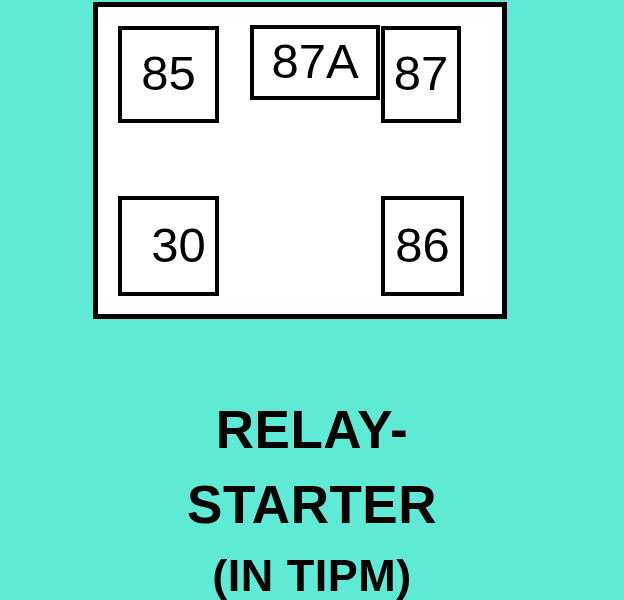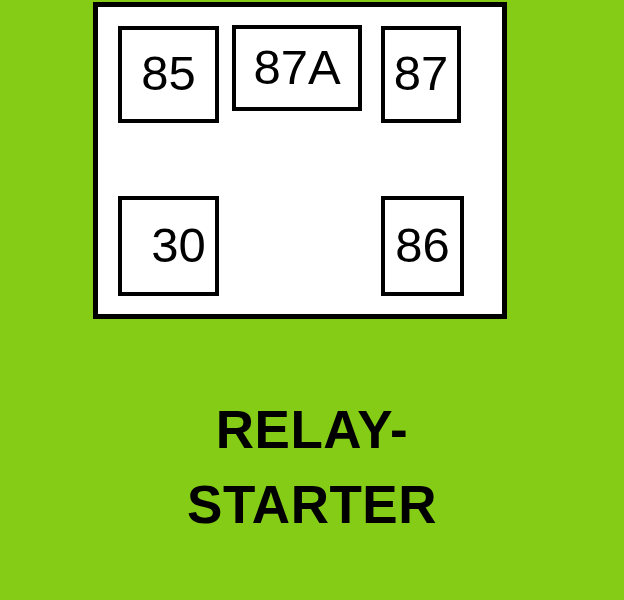--- a/index.html
+++ b/index.html
@@ -5,21 +5,21 @@
 <style>
   html, body {
     margin: 0;
     padding: 0;
     background: #ffffff;
   }
   #canvas {
     position: relative;
     width: 624px;
     height: 600px;
-    background: #84cc16;
+    background: #5eead4;
     overflow: hidden;
     font-family: "Liberation Sans", "DejaVu Sans", sans-serif;
   }
 
   
   .relay-body {
     position: absolute;
     left: 93px;
     top: 2px;
     width: 414px;
@@ -46,21 +46,21 @@
     line-height: 1;
     color: #000000;
     letter-spacing: 0px;
     white-space: nowrap;
     position: relative;
     top: -1px;
   }
 
   
   .pin-85  { left: 118px; top: 26px;  width: 101px; height: 97px;  }
-  .pin-87a { left: 232px; top: 25px;  width: 130px; height: 86px;  }
+  .pin-87a { left: 250px; top: 25px;  width: 130px; height: 75px;  }
   .pin-87  { left: 381px; top: 26px;  width: 80px; height: 97px;  }
   .pin-30  { left: 118px; top: 196px; width: 101px; height: 100px; padding-left: 20px; }
   .pin-86  { left: 381px; top: 196px; width: 83px; height: 100px; }
 
   
   .caption {
     position: absolute;
     left: 0;
     top: 402px;
     width: 624px;
@@ -99,15 +99,16 @@
     <span class="pin-label">30</span>
   </div>
 
   <div class="pin pin-86">
     <span class="pin-label">86</span>
   </div>
 
   <div class="caption">
     <div class="caption-line caption-line-1">RELAY-</div>
     <div class="caption-line caption-line-2">STARTER</div>
+    <div class="caption-line caption-line-3">(IN TIPM)</div>
   </div>
 
 </div>
 
 </body></html>

